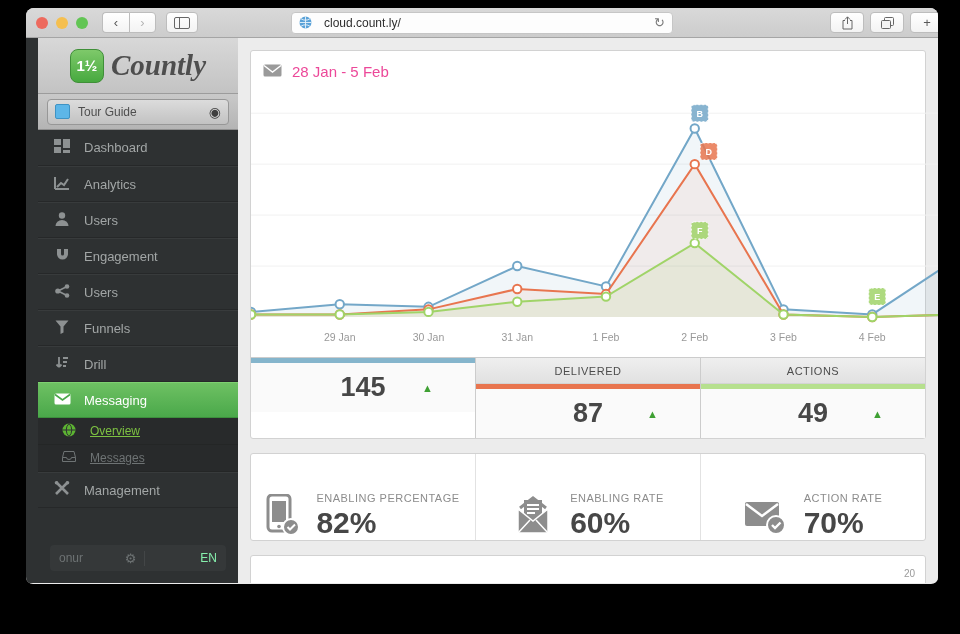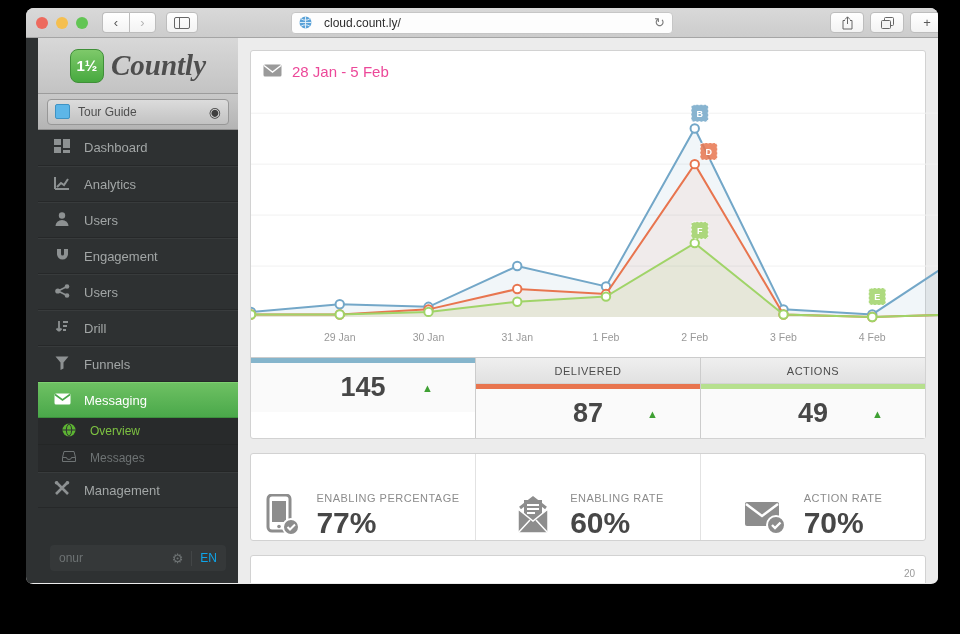--- a/index.html
+++ b/index.html
@@ -51,31 +51,31 @@
 
   .menu { flex:1; display:flex; flex-direction:column; }
   .mitem { height:36px; display:flex; align-items:center; padding:0 14px; gap:12px;
            color:#a2a6a6; font-size:13px; border-bottom:1px solid #262829; border-top:1px solid #383b3c; }
   .mitem:first-child { border-top:none; }
   .mitem .micon { width:20px; text-align:center; color:#8d9192; flex-shrink:0; }
   .mitem.active { background:linear-gradient(#6ec163,#4aa84a); color:#fff; border-top:1px solid #7ed071;
                   border-bottom:1px solid #3c8f3c; }
   .mitem.active .micon { color:#fff; }
   .subitem { height:27px; display:flex; align-items:center; padding:0 14px 0 22px; gap:12px;
-             background:#282a2b; font-size:12px; color:#6e7374; border-bottom:1px solid #242626; }
+             background:#282a2b; font-size:12px; color:#6e7374; border-bottom:1px solid #242626;text-decoration:underline; }
   .subitem .micon { width:18px; text-align:center; }
   .subitem.current { color:#7dc142; }
   .subitem.current .micon { color:#5cb332; }
 
   .side-bottom { margin-top:auto; padding:10px 12px 12px; }
   .userbox { height:26px; background:#353839; border-radius:4px; display:flex; align-items:center;
              padding:0 9px; font-size:12px; color:#6d7273; }
   .userbox .gear { margin-left:auto; color:#6d7273; font-size:13px; padding-right:8px;
                    border-right:1px solid #434647; }
-  .userbox .lang { padding-left:8px; color:#0ea5e9; }
+  .userbox .lang { padding-left:8px; color:#86efac;margin-left:47px; }
 
   
   .main { flex:1; background:#ececec; padding:12px; overflow:hidden; }
   .panel { background:#fff; border:1px solid #d2d2d2; border-radius:3px; }
 
   .chart-header { height:40px; display:flex; align-items:center; padding:0 12px; gap:10px; }
   .date-range { font-size:15px; color:#ec4899; display:flex; align-items:center; gap:10px; }
   .env-icon { color:#9a9a9a; }
   .header-right { margin-left:auto; display:flex; align-items:center; gap:6px; }
   .cal-btn { width:29px; height:25px; background:linear-gradient(#4a4a4a,#2e2e2e); border:1px solid #222;
@@ -219,33 +219,33 @@
                 <circle cx="2.8" cy="7" r="2.6" fill="#8d9192"></circle>
                 <circle cx="12" cy="11.5" r="2.3" fill="#8d9192"></circle>
                 <path d="M3 7 L12 2.5 M3 7 L12 11.5" stroke="#8d9192" stroke-width="1.6"></path>
               </svg>
           </span>
           <span>Users</span>
         </div>
         <div class="mitem">
           <span class="micon">
             <svg width="14" height="14" viewBox="0 0 14 14">
+                <path d="M0.5 0.5 h13 L8.5 6.5 v6 l-3 1.5 v-7.5 Z" fill="#8d9192"></path>
+              </svg>
+          </span>
+          <span>Funnels</span>
+        </div>
+        <div class="mitem">
+          <span class="micon">
+            <svg width="14" height="14" viewBox="0 0 14 14">
                 <path d="M4 1 V11 M4 11 L1.5 8.5 M4 11 L6.5 8.5" stroke="#8d9192" stroke-width="1.8" fill="none"></path>
                 <path d="M8 2 H13 M8 6 H12 M8 10 H11" stroke="#8d9192" stroke-width="1.8"></path>
               </svg>
           </span>
           <span>Drill</span>
-        </div>
-        <div class="mitem">
-          <span class="micon">
-            <svg width="14" height="14" viewBox="0 0 14 14">
-                <path d="M0.5 0.5 h13 L8.5 6.5 v6 l-3 1.5 v-7.5 Z" fill="#8d9192"></path>
-              </svg>
-          </span>
-          <span>Funnels</span>
         </div>
 
         <div class="mitem active">
           <span class="micon">
             <svg width="17" height="12" viewBox="0 0 17 12">
                 <rect x="0.5" y="0.5" width="16" height="11" rx="1.5" fill="#fff"></rect>
                 <path d="M1 1.5 L8.5 7 L16 1.5" stroke="#4aa84a" stroke-width="1.6" fill="none"></path>
               </svg>
           </span>
           <span>Messaging</span>
@@ -398,21 +398,21 @@
             <svg width="34" height="42" viewBox="0 0 34 42">
                 <rect x="2" y="1" width="22" height="36" rx="4" fill="none" stroke="#8d8d8d" stroke-width="3"></rect>
                 <rect x="6" y="7" width="14" height="21" fill="#8d8d8d"></rect>
                 <circle cx="13" cy="32.5" r="1.8" fill="#8d8d8d"></circle>
                 <circle cx="25" cy="33" r="8" fill="#8d8d8d" stroke="#fff" stroke-width="2"></circle>
                 <path d="M21.5 33 l2.5 2.5 l5 -5" stroke="#fff" stroke-width="2" fill="none"></path>
               </svg>
           </span>
           <div class="rate-text">
             <div class="rate-label">ENABLING PERCENTAGE</div>
-            <div class="rate-value">77%</div>
+            <div class="rate-value">82%</div>
           </div>
         </div>
         <div class="rate-cell">
           <span class="rate-icon">
             <svg width="42" height="42" viewBox="0 0 42 42">
                 <path d="M8 14 L21 4 L34 14" stroke="#8d8d8d" stroke-width="3" fill="none"></path>
                 <rect x="12" y="6" width="18" height="22" fill="#8d8d8d"></rect>
                 <path d="M15 11 h12 M15 15 h12 M15 19 h8" stroke="#fff" stroke-width="2"></path>
                 <path d="M6 15 V39 H36 V15 L21 27 Z" fill="#8d8d8d" stroke="#fff" stroke-width="1.5"></path>
                 <path d="M6 39 L18 26 M36 39 L24 26" stroke="#fff" stroke-width="1.5"></path>

